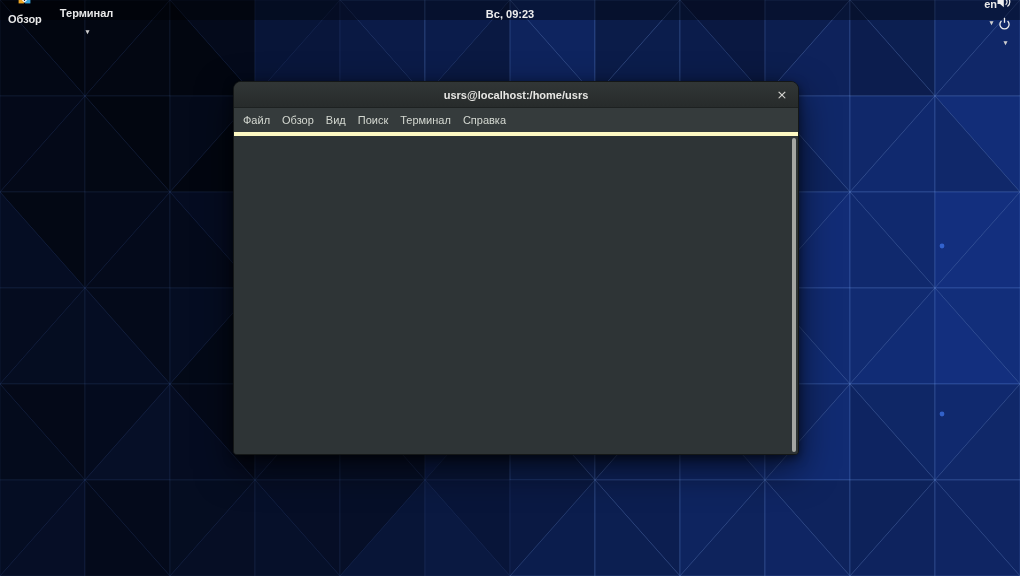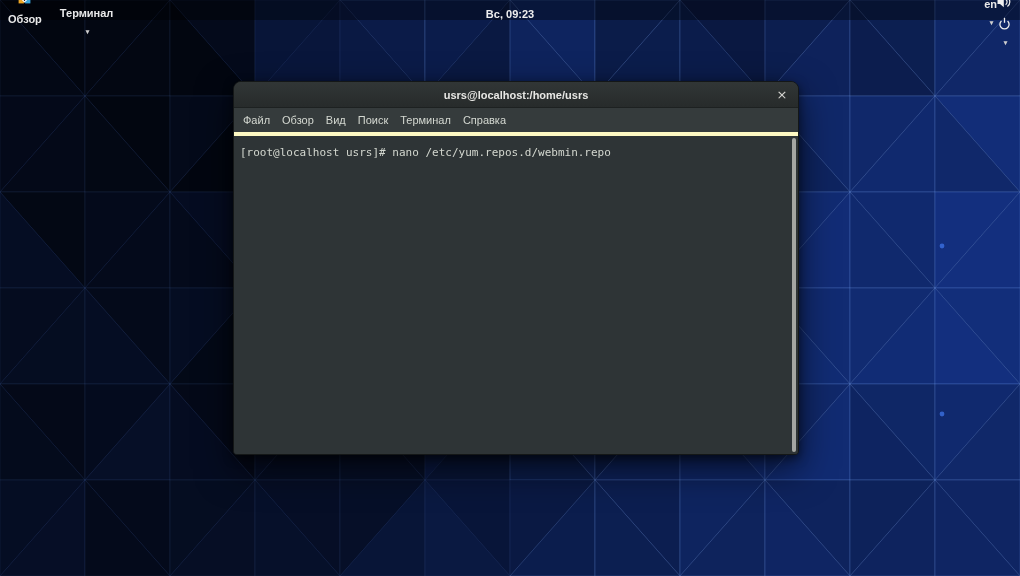--- a/index.html
+++ b/index.html
@@ -303,16 +303,15 @@
   </div>
   <nav class="menubar">
     <button>Файл</button>
     <button>Обзор</button>
     <button>Вид</button>
     <button>Поиск</button>
     <button>Терминал</button>
     <button>Справка</button>
   </nav>
   <div class="content">
-    <pre class="term-line">[root@localhost usrs]# nano /etc/yum.repos.d/webmin.repo</pre>
     <div class="scrollbar"></div>
   </div>
 </section>
 
 </body></html>

